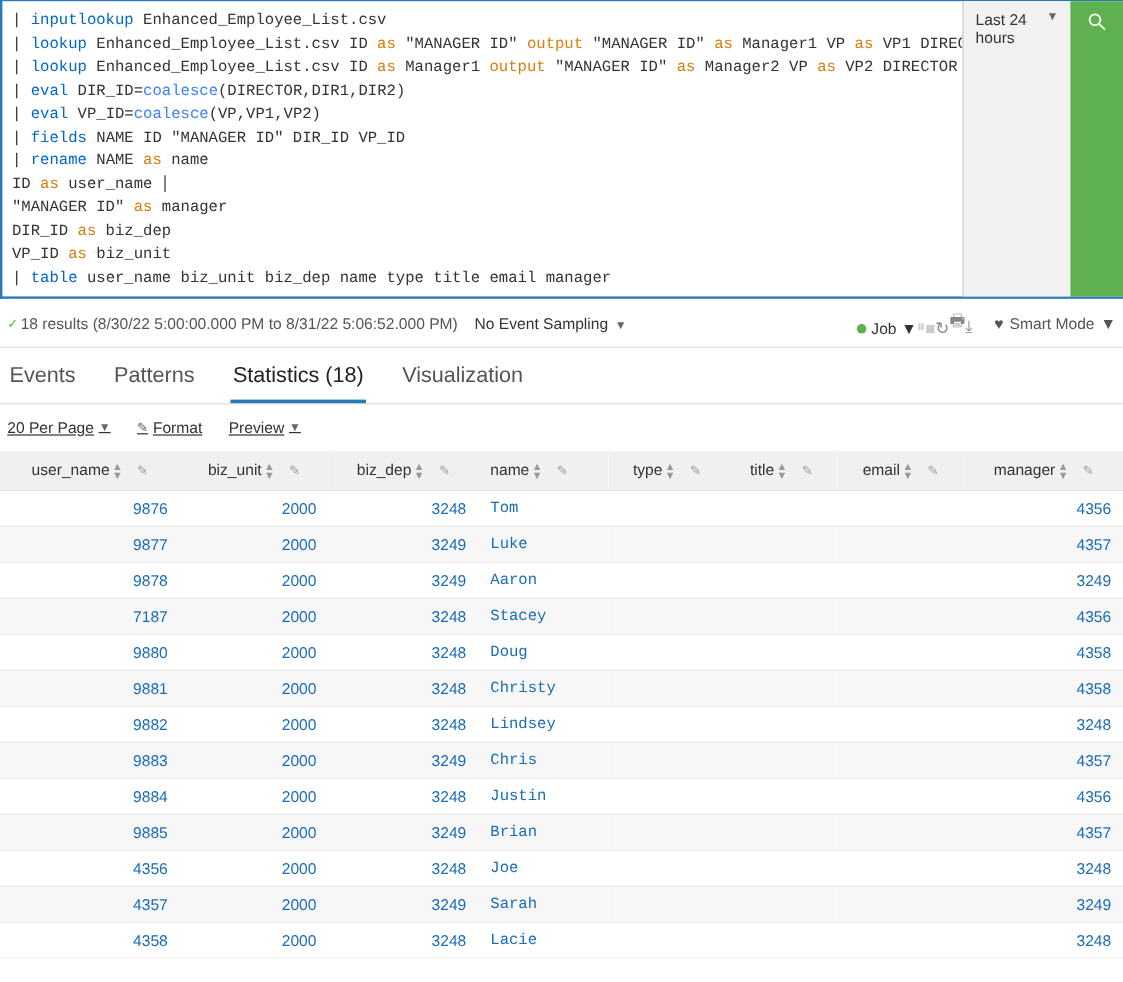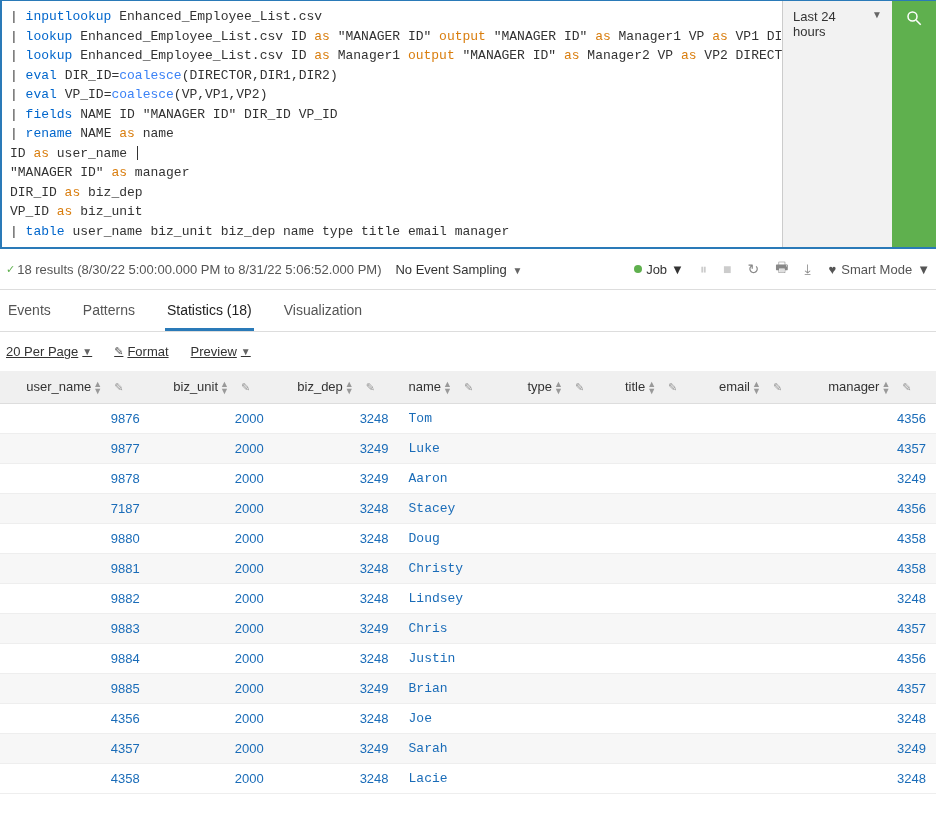--- a/index.html
+++ b/index.html
@@ -1,44 +1,44 @@
 <!DOCTYPE html>
 <html><head>
 <meta charset="utf-8">
 <style>
 * { box-sizing: border-box; margin: 0; padding: 0; }
 body { font-family: "Helvetica Neue", Arial, sans-serif; font-size: 13px; color: #333; background: #fff; width: 936px; }
 
 .search-container { display: flex; border: 2px solid #2a7ab8; border-top: 1px solid #2a7ab8; border-right: none; }
 .search-editor { flex: 1; padding: 6px 8px; font-family: "Courier New", monospace; font-size: 13px; line-height: 1.5; white-space: pre; overflow: hidden; }
-.time-picker { width: 110px; background: #f2f2f2; border-left: 1px solid #ccc; display: flex; align-items: flex-start; padding: 8px 10px; color: #333; font-size: 13px; cursor: pointer; }
+.time-picker { width: 90px; background: #f2f2f2; border-left: 1px solid #ccc; display: flex; align-items: flex-start; padding: 8px 10px; color: #333; font-size: 13px; cursor: pointer; }
 .time-picker .caret { margin-left: 4px; font-size: 10px; color: #666; }
 .search-btn { width: 44px; background: #5fb04e; display: flex; align-items: flex-start; justify-content: center; padding-top: 8px; cursor: pointer; }
 .search-icon { width: 18px; height: 18px; }
 
 .kw-blue { color: #0066cc; }
 .kw-orange { color: #d97d0d; }
 .kw-pink { color: #3b82f6; }
 .cursor { border-left: 1px solid #333; display: inline-block; height: 14px; vertical-align: middle; margin-left: 2px; }
 
 .status-bar { display: flex; align-items: center; padding: 8px 6px; color: #555; font-size: 13px; border-bottom: 1px solid #ddd; }
 .status-left { flex: none; }
 .sampling { margin-left: 14px; color: #333; cursor: pointer; }
 .sampling .caret { font-size: 10px; color: #666; margin-left: 2px; }
 .spacer { flex: 1; }
-.job-menu { display: flex; align-items: center; gap: 16px; margin-right: 18px; }
+.job-menu { display: flex; align-items: flex-end; margin-right: 18px; }
 .job-link { color: #333; cursor: pointer; display: flex; align-items: center; gap: 4px; }
 .dot-green { width: 8px; height: 8px; background: #5fb04e; border-radius: 50%; display: inline-block; }
 .icon-btn { color: #888; cursor: pointer; font-size: 14px; }
 .icon-btn.disabled { color: #ccc; }
 .smart-mode { display: flex; align-items: center; gap: 5px; cursor: pointer; }
 .bulb { font-size: 13px; }
 
 .tabs { display: flex; gap: 28px; padding: 12px 6px 0; border-bottom: 1px solid #ddd; }
-.tab { padding: 0 2px 10px; color: #555; cursor: pointer; font-size: 14px; }
+.tab { padding: 0 2px 10px; color: #555; cursor: pointer; font-size: 18px; }
 .tab.active { color: #222; border-bottom: 3px solid #2a7ab8; font-weight: 500; }
 
 .controls { display: flex; gap: 22px; padding: 12px 6px; color: #333; font-size: 13px; text-decoration: underline; }
 .ctrl { cursor: pointer; display: flex; align-items: center; gap: 4px; }
 .pencil-sm { font-size: 11px; color: #555; }
 .caret-sm { font-size: 10px; color: #666; }
 
 table { width: 100%; border-collapse: collapse; font-size: 13px; }
 thead th { background: #f0f0f0; text-align: center; padding: 8px 10px; font-weight: 400; color: #333; border-bottom: 1px solid #ddd; position: relative; }
 thead th.name-col { text-align: left; }

